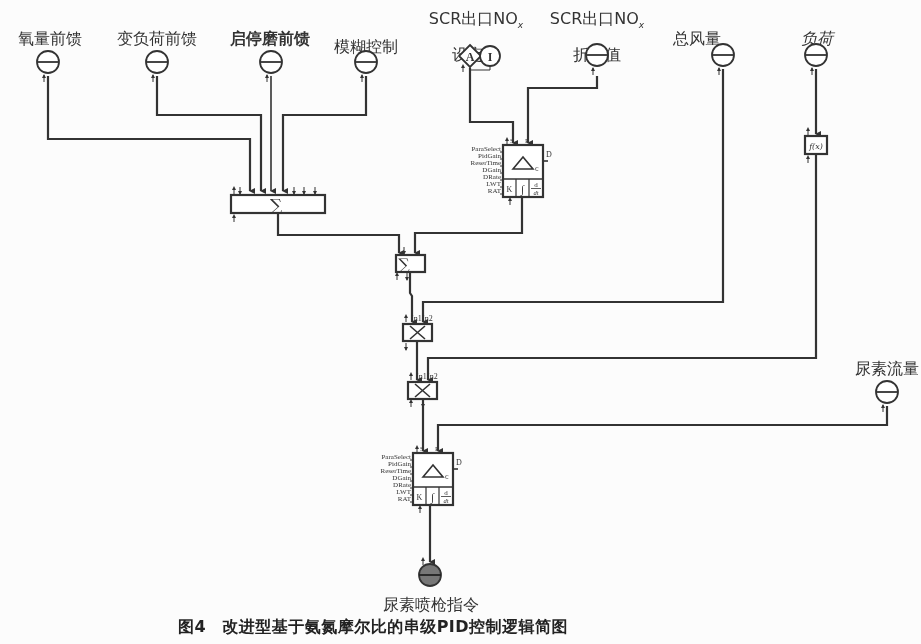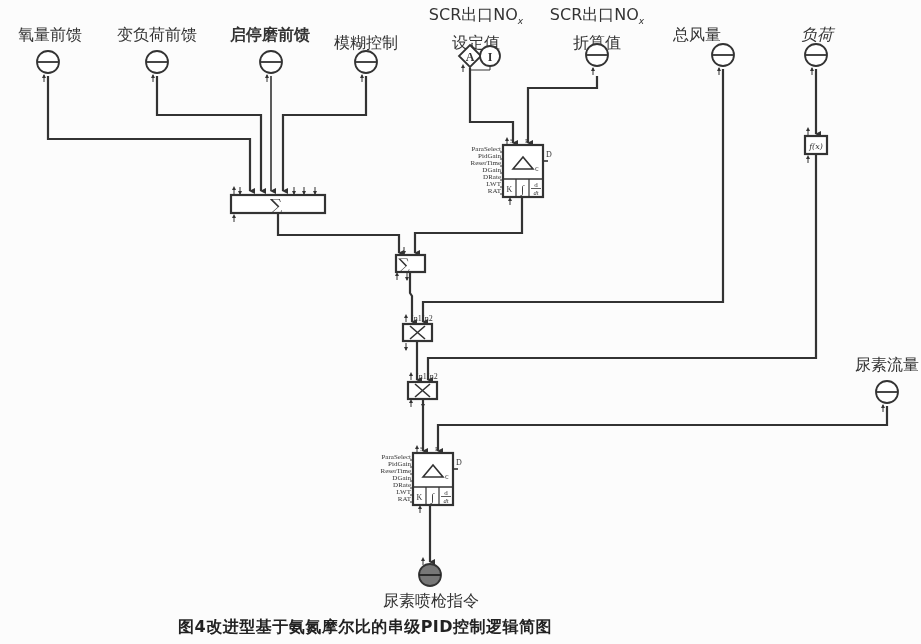--- a/index.html
+++ b/index.html
@@ -1,24 +1,24 @@
 <!DOCTYPE html>
 <html><head>
 <meta charset="utf-8">
 <style>
   html, body { margin: 0; padding: 0; background: #fcfcfc; }
   body { width: 921px; height: 644px; position: relative; overflow: hidden;
          font-family: "DejaVu Serif", "Liberation Serif", serif; color: #333; }
   #diagram { position: absolute; left: 0; top: 0; }
   .lbl { position: absolute; font-size: 16px; color: #333; white-space: nowrap;
          font-family: "DejaVu Sans", "Liberation Sans", sans-serif; }
-  .lbl.center { transform: translateX(-50%); text-align: center; line-height: 21px; }
+  .lbl.center { transform: translateX(-50%); text-align: center; line-height: 29px; }
   .caption { position: absolute; left: 178px; top: 617px; font-size: 16px; font-weight: bold;
              color: #222; font-family: "DejaVu Sans", "Liberation Sans", sans-serif; letter-spacing: 0.5px; }
-  .caption .num { }
+  .caption .num { margin-right: 16px; }
   .plabel { font-family: "Liberation Serif", "DejaVu Serif", serif; font-size: 8px; fill: #333; }
   .wire { stroke: #333; stroke-width: 2.2; fill: none; }
   .blk { stroke: #333; stroke-width: 2.2; fill: #fff; }
   .thin { stroke: #333; stroke-width: 1; fill: none; }
 </style>
 </head>
 <body>
 
 <div class="lbl center" style="left:50px; top:24px;">氧量前馈</div>
 <div class="lbl center" style="left:157px; top:24px;">变负荷前馈</div>

